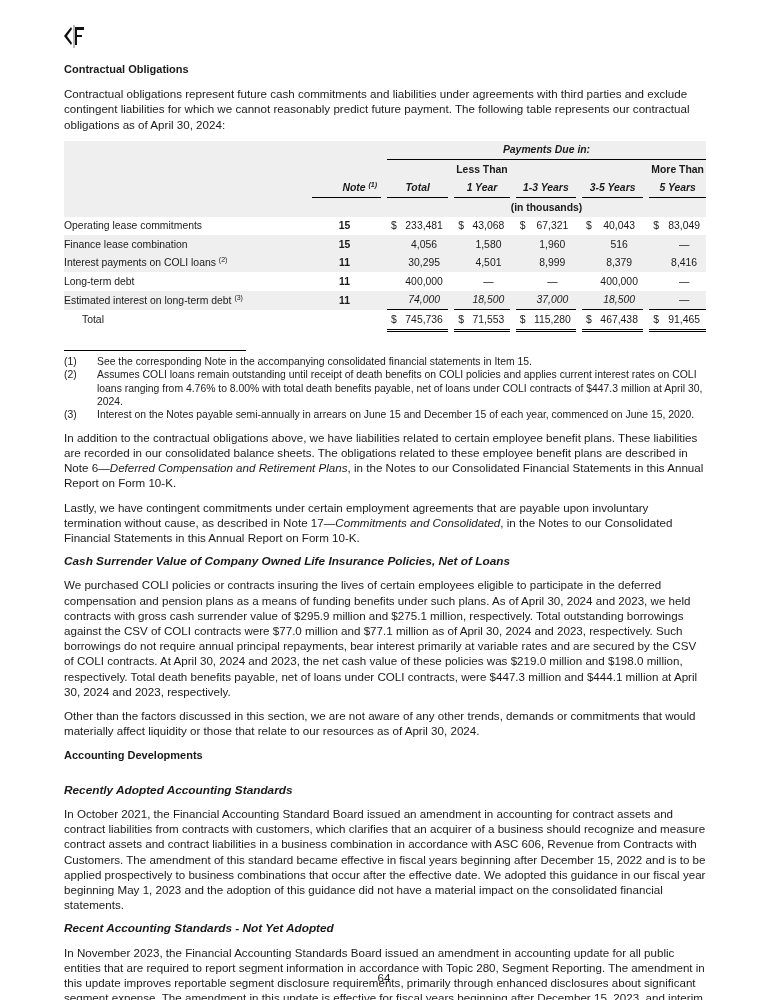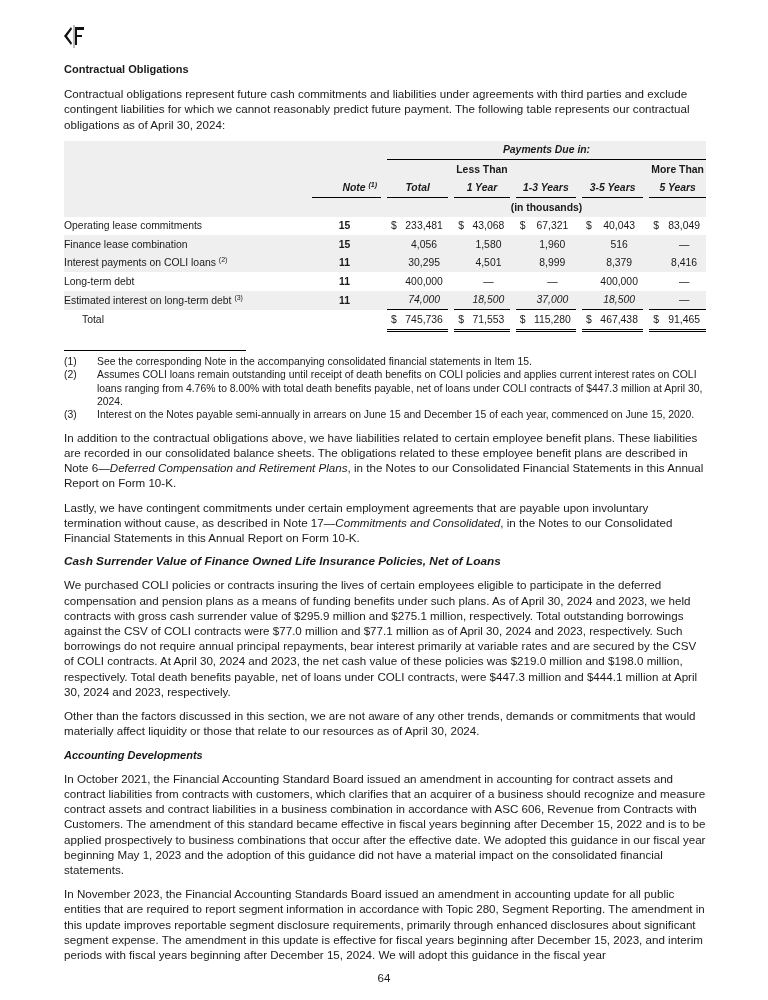--- a/index.html
+++ b/index.html
@@ -217,22 +217,24 @@
       <span class="txt">Assumes COLI loans remain outstanding until receipt of death benefits on COLI policies and applies current interest rates on COLI loans ranging from 4.76% to 8.00% with total death benefits payable, net of loans under COLI contracts of $447.3 million at April 30, 2024.</span>
     </div>
   <div class="fn" style="margin-bottom:8px;">
       <span class="idx">(3)</span>
       <span class="txt">Interest on the Notes payable semi-annually in arrears on June 15 and December 15 of each year, commenced on June 15, 2020.</span>
     </div>
 
   <p><span>In addition to the contractual obligations above, we have liabilities related to certain employee benefit plans. These liabilities are recorded in our consolidated balance sheets. The obligations related to these employee benefit plans are described in Note 6—</span><i>Deferred Compensation and Retirement Plans</i><span>, in the Notes to our Consolidated Financial Statements in this Annual Report on Form 10-K.</span></p>
   <p><span>Lastly, we have contingent commitments under certain employment agreements that are payable upon involuntary termination without cause, as described in Note 17—</span><i>Commitments and Consolidated</i><span>, in the Notes to our Consolidated Financial Statements in this Annual Report on Form 10-K.</span></p>
 
-  <div class="h-bi">Cash Surrender Value of Finance Owned Life Insurance Policies, Net of Loans</div>
+  <div class="h-bi">Cash Surrender Value of Company Owned Life Insurance Policies, Net of Loans</div>
   <p>We purchased COLI policies or contracts insuring the lives of certain employees eligible to participate in the deferred compensation and pension plans as a means of funding benefits under such plans. As of April 30, 2024 and 2023, we held contracts with gross cash surrender value of $295.9 million and $275.1 million, respectively. Total outstanding borrowings against the CSV of COLI contracts were $77.0 million and $77.1 million as of April 30, 2024 and 2023, respectively. Such borrowings do not require annual principal repayments, bear interest primarily at variable rates and are secured by the CSV of COLI contracts. At April 30, 2024 and 2023, the net cash value of these policies was $219.0 million and $198.0 million, respectively. Total death benefits payable, net of loans under COLI contracts, were $447.3 million and $444.1 million at April 30, 2024 and 2023, respectively.</p>
   <p>Other than the factors discussed in this section, we are not aware of any other trends, demands or commitments that would materially affect liquidity or those that relate to our resources as of April 30, 2024.</p>
 
-  <div class="h-bold" style="margin-bottom:8px;font-style:italic;">Accounting Developments</div>
+  <div class="h-bold" style="margin-bottom:20px;">Accounting Developments</div>
+  <div class="h-bi">Recently Adopted Accounting Standards</div>
   <p>In October 2021, the Financial Accounting Standard Board issued an amendment in accounting for contract assets and contract liabilities from contracts with customers, which clarifies that an acquirer of a business should recognize and measure contract assets and contract liabilities in a business combination in accordance with ASC 606, Revenue from Contracts with Customers. The amendment of this standard became effective in fiscal years beginning after December 15, 2022 and is to be applied prospectively to business combinations that occur after the effective date. We adopted this guidance in our fiscal year beginning May 1, 2023 and the adoption of this guidance did not have a material impact on the consolidated financial statements.</p>
+  <div class="h-bi">Recent Accounting Standards - Not Yet Adopted</div>
   <p>In November 2023, the Financial Accounting Standards Board issued an amendment in accounting update for all public entities that are required to report segment information in accordance with Topic 280, Segment Reporting. The amendment in this update improves reportable segment disclosure requirements, primarily through enhanced disclosures about significant segment expense. The amendment in this update is effective for fiscal years beginning after December 15, 2023, and interim periods with fiscal years beginning after December 15, 2024. We will adopt this guidance in the fiscal year</p>
 </div>
 
 <div class="page-num">64</div>
 
 </body></html>

